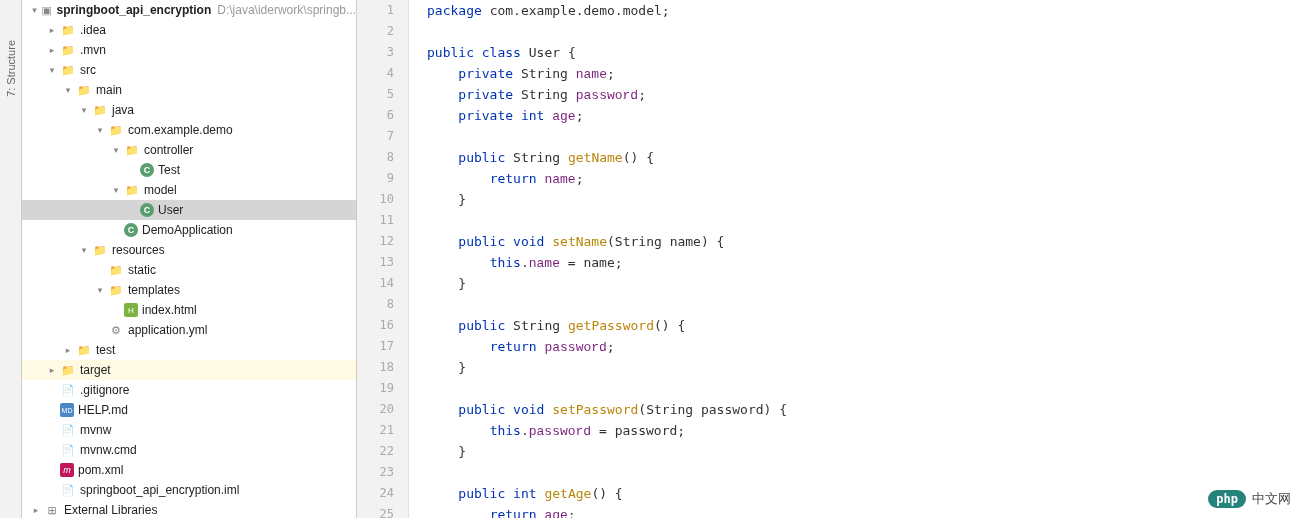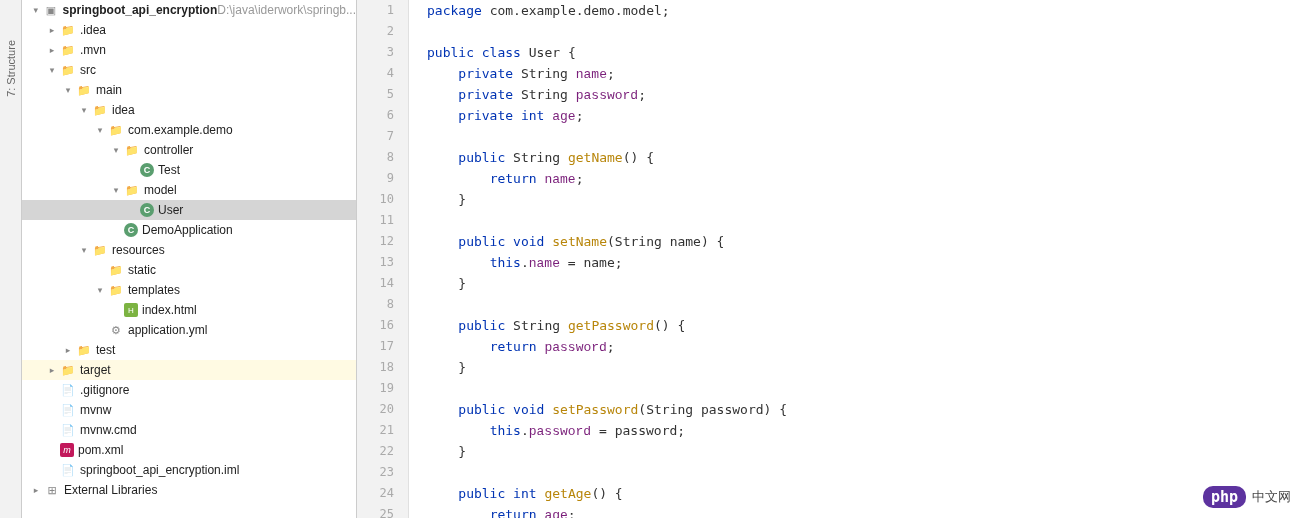--- a/index.html
+++ b/index.html
@@ -78,21 +78,21 @@
       font-weight: bold;
     }
     .icon-file { color: #888; }
     .icon-html { background: #7cb342; color: #fff; width: 14px; height: 14px; font-size: 8px; border-radius: 2px; }
     .icon-yml { color: #888; }
     .icon-md { background: #4a88c7; color: #fff; width: 14px; height: 14px; font-size: 7px; border-radius: 2px; }
     .icon-m { background: #c2185b; color: #fff; width: 14px; height: 14px; font-size: 9px; font-style: italic; border-radius: 2px; }
     .icon-lib { color: #888; }
     .icon-proj { color: #888; }
     .node-text { color: #222; }
-    .node-path { color: #999; margin-left: 0; }
+    .node-path { color: #999; margin-left: 6px; }
     .bold { font-weight: bold; }
     .editor-area {
       flex: 1;
       display: flex;
       background: #fff;
       font-family: "Consolas", "Monaco", monospace;
       font-size: 13px;
       overflow: hidden;
       position: relative;
     }
@@ -124,25 +124,25 @@
       right: 18px;
       bottom: 10px;
       display: flex;
       align-items: center;
       gap: 6px;
       font-size: 13px;
       color: #333;
       opacity: 0.9;
     }
     .watermark-icon {
-      background: #4c1d95;
+      background: #0f766e;
       color: #fff;
       border-radius: 10px;
       padding: 2px 8px;
-      font-size: 15px;
+      font-size: 12px;
       font-weight: bold;
     }
   </style>
 </head>
 <body>
 
 <div class="side-tab">
   <span class="side-tab-text">7: Structure</span>
 </div>
 
@@ -169,21 +169,21 @@
       <span class="node-text">src</span>
     </div>
     <div class="tree-row" style="padding-left: 40px;">
       <span class="arrow">▾</span>
       <span class="icon icon-folder-blue">📁</span>
       <span class="node-text">main</span>
     </div>
     <div class="tree-row" style="padding-left: 56px;">
       <span class="arrow">▾</span>
       <span class="icon icon-folder-blue">📁</span>
-      <span class="node-text">idea</span>
+      <span class="node-text">java</span>
     </div>
     <div class="tree-row" style="padding-left: 72px;">
       <span class="arrow">▾</span>
       <span class="icon icon-folder">📁</span>
       <span class="node-text">com.example.demo</span>
     </div>
     <div class="tree-row" style="padding-left: 88px;">
       <span class="arrow">▾</span>
       <span class="icon icon-folder">📁</span>
       <span class="node-text">controller</span>
@@ -240,20 +240,25 @@
     </div>
     <div class="tree-row highlighted" style="padding-left: 24px;">
       <span class="arrow">▸</span>
       <span class="icon icon-folder-orange">📁</span>
       <span class="node-text">target</span>
     </div>
     <div class="tree-row" style="padding-left: 24px;">
       <span class="arrow empty">·</span>
       <span class="icon icon-file">📄</span>
       <span class="node-text">.gitignore</span>
+    </div>
+    <div class="tree-row" style="padding-left: 24px;">
+      <span class="arrow empty">·</span>
+      <span class="icon icon-md">MD</span>
+      <span class="node-text">HELP.md</span>
     </div>
     <div class="tree-row" style="padding-left: 24px;">
       <span class="arrow empty">·</span>
       <span class="icon icon-file">📄</span>
       <span class="node-text">mvnw</span>
     </div>
     <div class="tree-row" style="padding-left: 24px;">
       <span class="arrow empty">·</span>
       <span class="icon icon-file">📄</span>
       <span class="node-text">mvnw.cmd</span>

